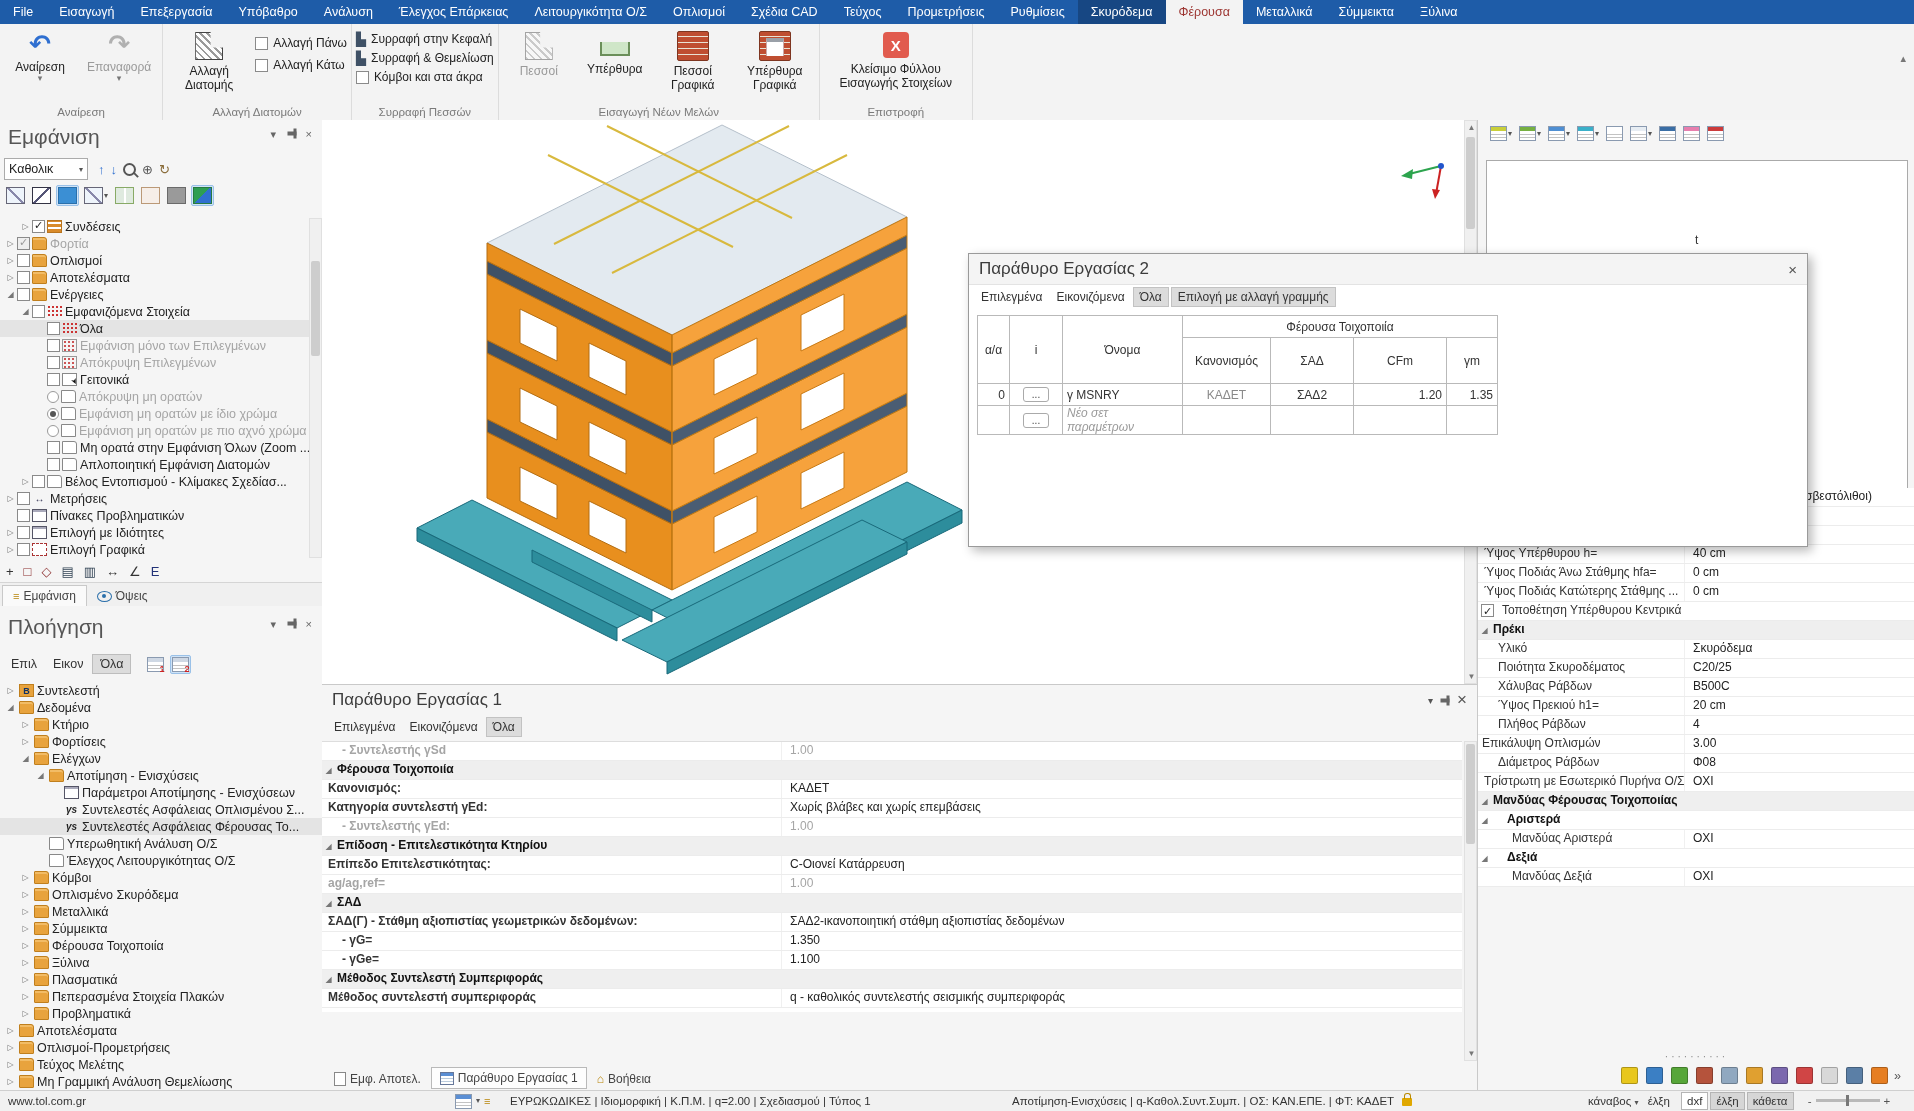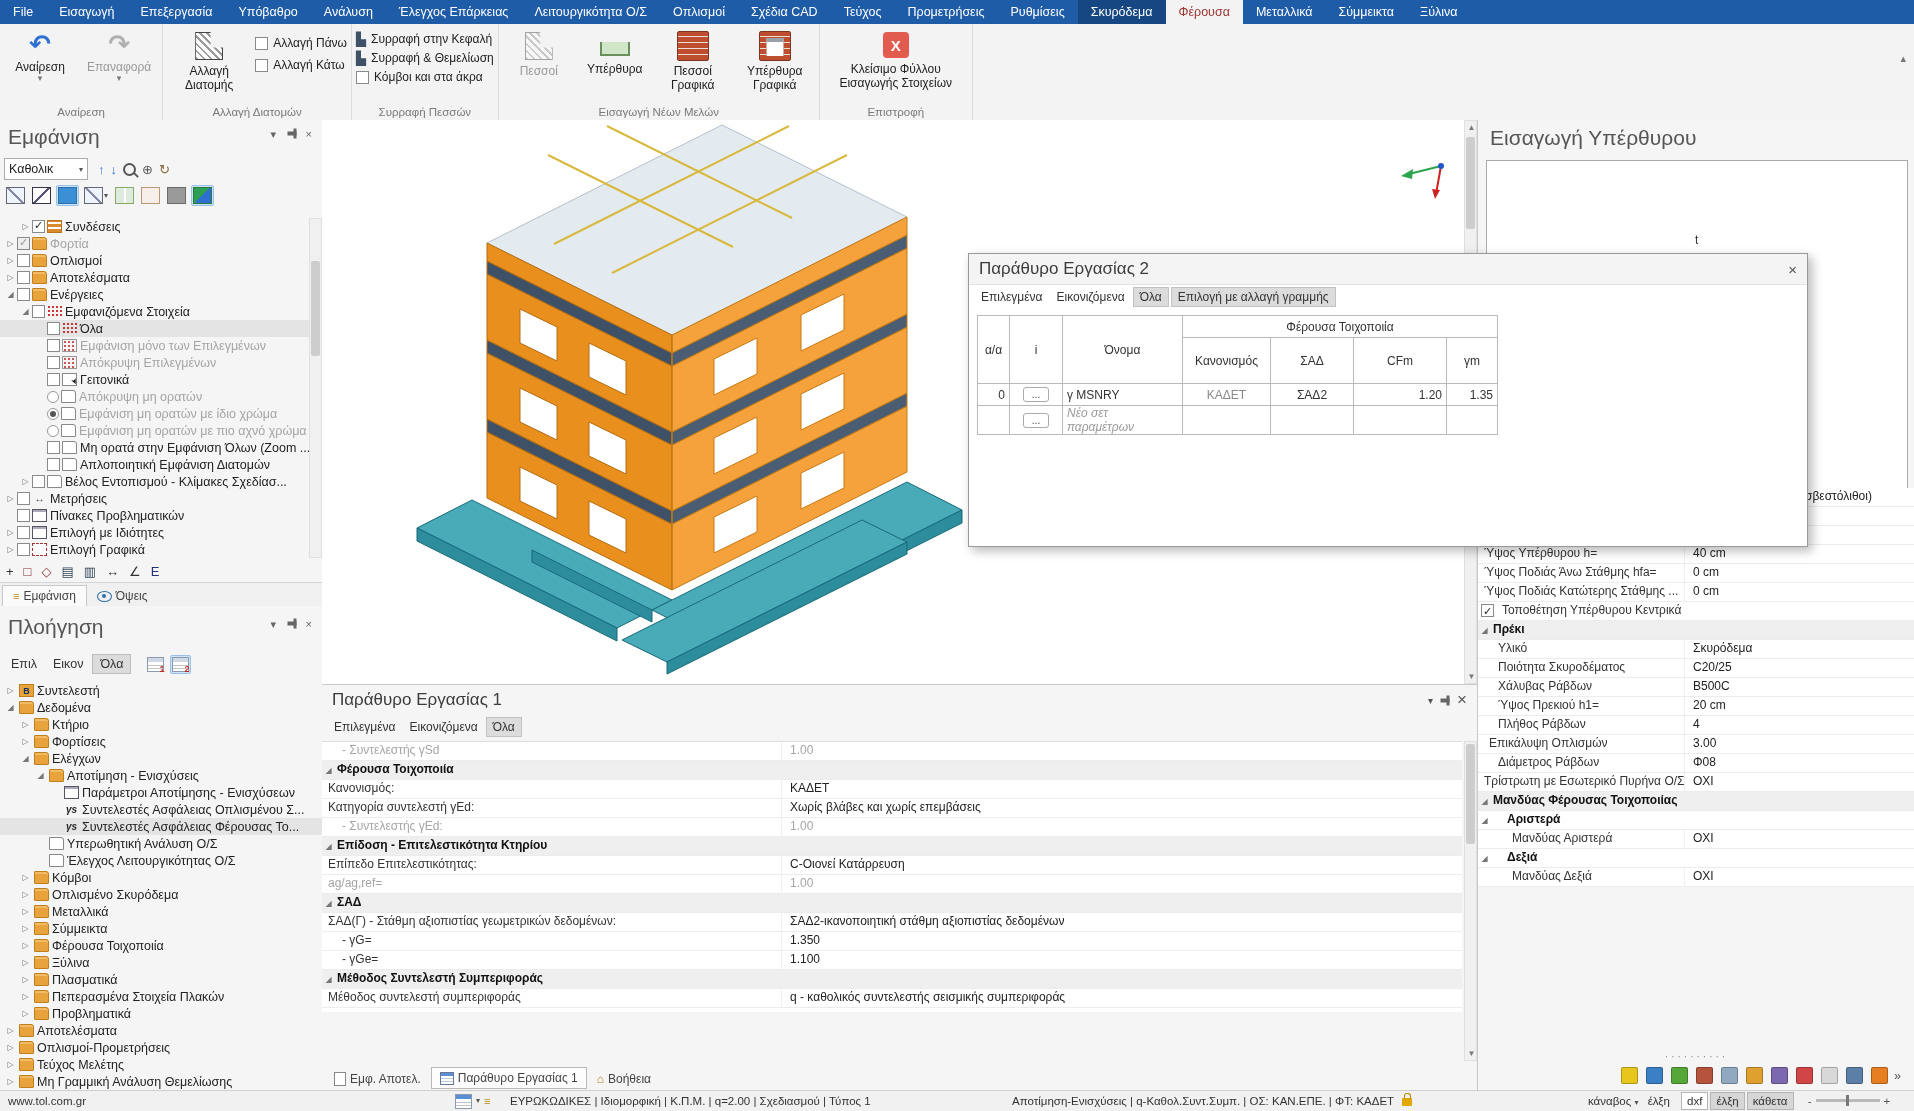--- a/index.html
+++ b/index.html
@@ -136,21 +136,21 @@
   .pgrid{background:#fff;overflow:hidden;border-top:1px solid #ddd;}
   .prow{display:flex;height:18px;line-height:17px;border-bottom:1px solid #ececec;background:#fff;font-size:12px;}
   .prow.sec{background:#efefef;font-weight:bold;color:#111;}
   .prow.sec2{background:#fff;}
   .prow .exp{padding-top:1px;}
   .slb{padding-left:2px;}
   .sec2 .slb{padding-left:16px;}
   .plb{padding-left:6px;color:#333;overflow:hidden;white-space:nowrap;box-sizing:border-box;border-right:1px solid #f0f0f0;}
   .pvl{padding-left:8px;color:#222;white-space:nowrap;overflow:hidden;}
   .mut{color:#a5a5a5 !important;}
-  #ww1grid .plb{width:460px;flex:0 0 460px;}
+  #ww1grid .plb{width:460px;flex:0 0 460px;font-weight:bold;}
   #rpgrid .plb{width:207px;flex:0 0 207px;font-size:12px;}
   #rpgrid .prow{font-size:12px;}
   .plb.wide{width:auto !important;flex:1 1 auto !important;border-right:none;padding-left:8px;}
   .btabs{position:absolute;left:4px;bottom:2px;display:flex;gap:2px;align-items:flex-end;height:24px;}
   .btab{display:flex;align-items:center;gap:4px;padding:3px 8px;color:#444;font-size:12px;}
   .btab.on{background:#fdfdfd;border:1px solid #b9b9b9;}
   .pageico{width:10px;height:12px;background:#fff;border:1px solid #888;}
   .gridico{width:12px;height:11px;background:linear-gradient(#5b8fd4,#5b8fd4) 0 0/100% 3px no-repeat,repeating-linear-gradient(0deg,#fff 0 2px,#bcd 2px 3px);border:1px solid #679;}
 
   
@@ -823,21 +823,20 @@
           <span>Παράθυρο Εργασίας 1</span>
         </div>
       <div class="btab">
           <span style="color:#b8860b;">⌂</span>
           <span>Βοήθεια</span>
         </div>
     </div>
   </div>
 
   <div class="rightdock">
-    <div class="rtitle">Εισαγωγή Υπέρθυρου</div>
     <div class="rtools">
         <span class="iw">
           <span class="tico" style="--c: #c9cf3a;"></span>
           <span class="crt">▾</span>
         </span>
         <span class="iw">
           <span class="tico" style="--c: #76b041;"></span>
           <span class="crt">▾</span>
         </span>
         <span class="iw">
@@ -915,21 +914,21 @@
         </div>
         <div class="prow">
           <div class="plb" style="padding-left: 20px;">Ύψος Πρεκιού h1=</div>
           <div class="pvl">20 cm</div>
         </div>
         <div class="prow">
           <div class="plb" style="padding-left: 20px;">Πλήθος Ράβδων</div>
           <div class="pvl">4</div>
         </div>
         <div class="prow">
-          <div class="plb" style="padding-left: 11px;">Επικάλυψη Οπλισμών</div>
+          <div class="plb" style="padding-left: 4px;">Επικάλυψη Οπλισμών</div>
           <div class="pvl">3.00</div>
         </div>
         <div class="prow">
           <div class="plb" style="padding-left: 20px;">Διάμετρος Ράβδων</div>
           <div class="pvl">Φ08</div>
         </div>
         <div class="prow">
           <div class="plb">Τρίστρωτη με Εσωτερικό Πυρήνα Ο/Σ</div>
           <div class="pvl">ΟΧΙ</div>
         </div>

